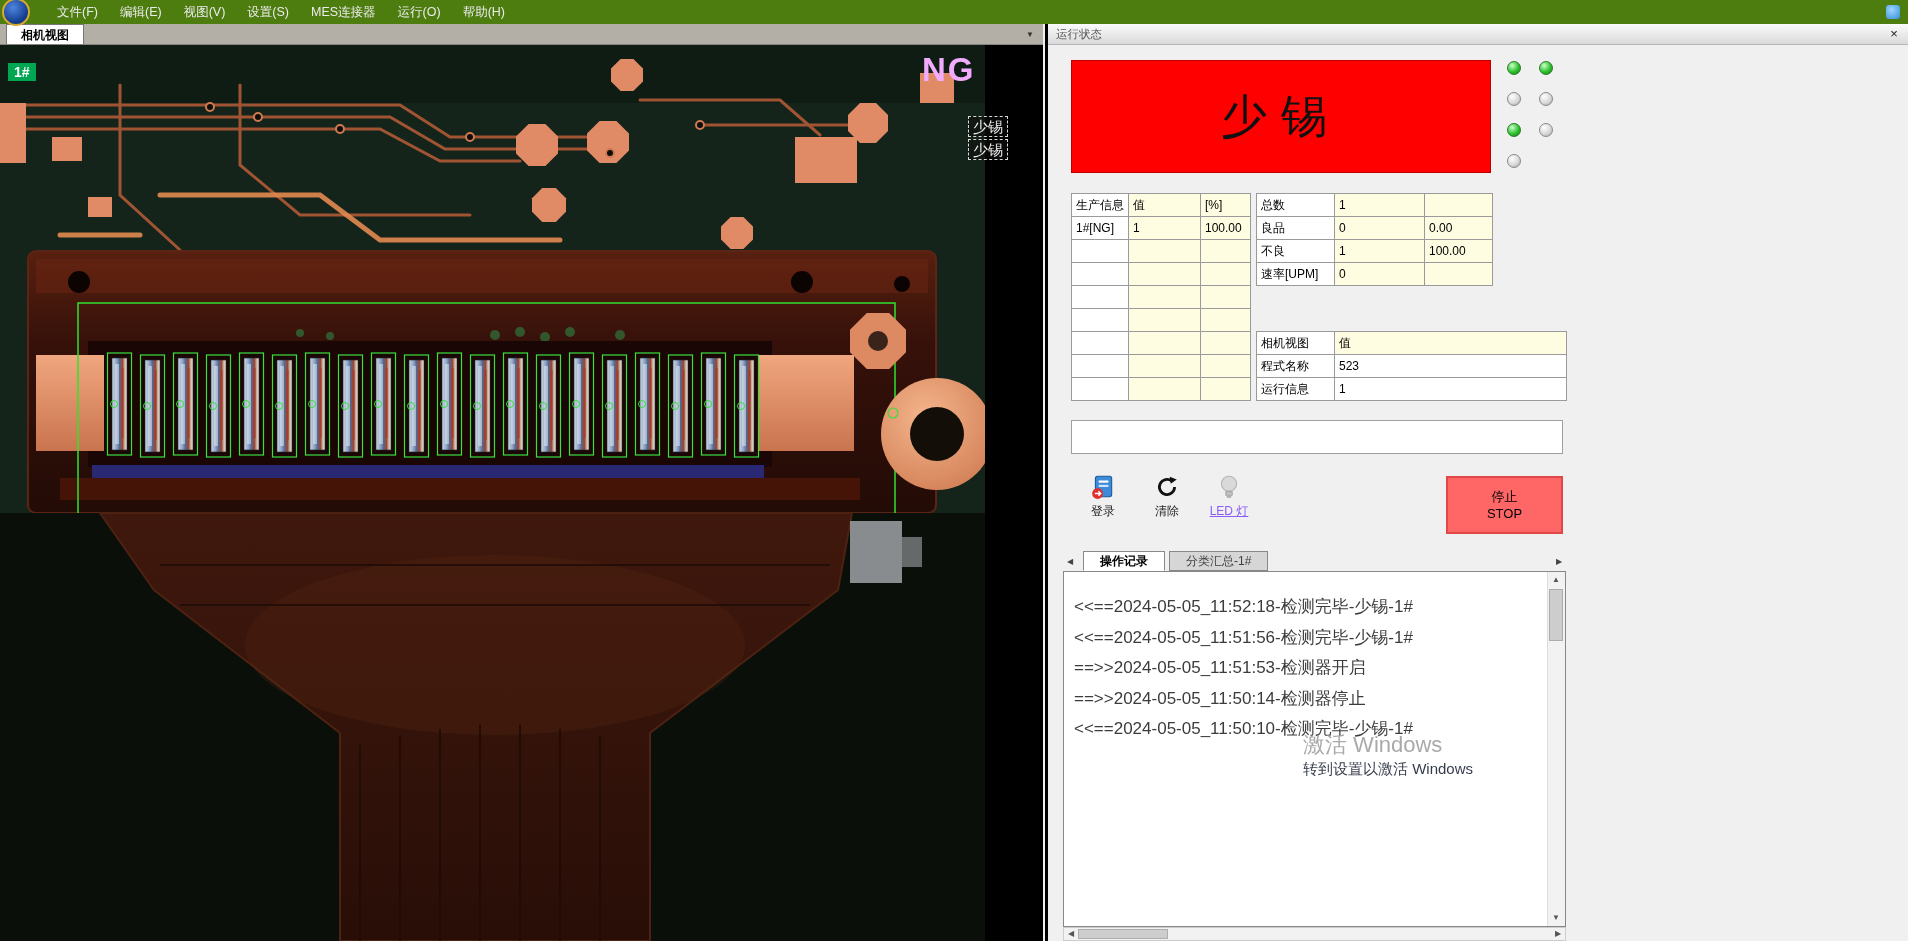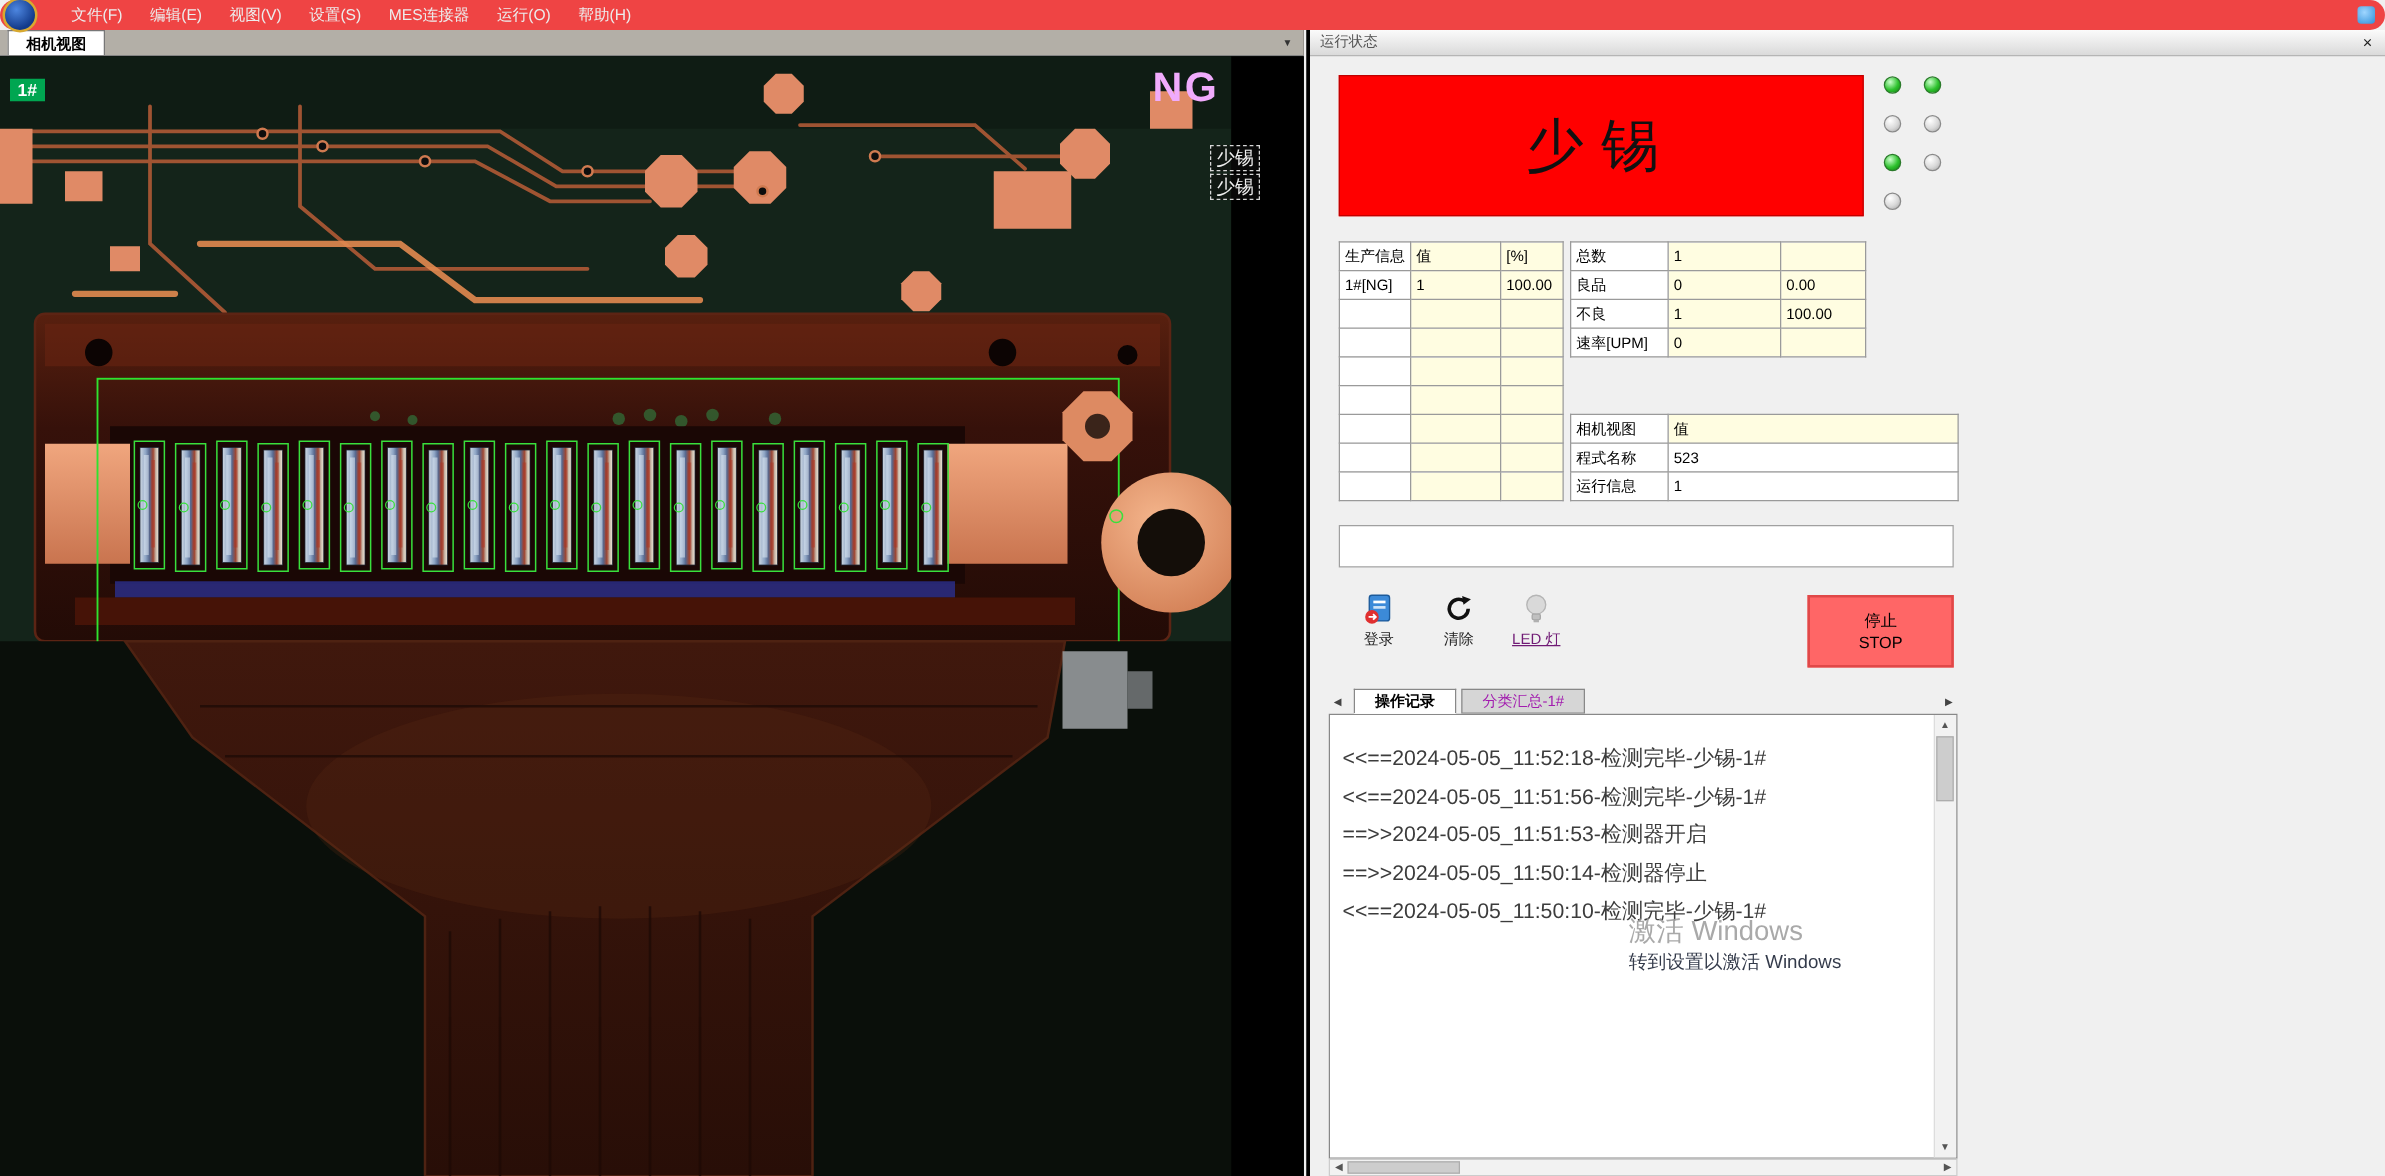--- a/index.html
+++ b/index.html
@@ -1,21 +1,21 @@
 <!DOCTYPE html>
 <html><head>
 <meta charset="utf-8">
 <style>
   html,body{margin:0;padding:0;background:#000;}
   .screen{position:relative;width:1908px;height:941px;overflow:hidden;background:#f0f0f0;
           font-family:"Liberation Sans","DejaVu Sans",sans-serif;-webkit-font-smoothing:antialiased;}
 
   
-  .menubar{position:absolute;left:0;top:0;width:1908px;height:24px;background:#ef4444;
-           display:flex;align-items:center;padding-left:46px;box-sizing:border-box;z-index:40;border-radius:12px;}
+  .menubar{position:absolute;left:0;top:0;width:1908px;height:24px;background:#4d7c0f;
+           display:flex;align-items:center;padding-left:46px;box-sizing:border-box;z-index:40;}
   .menu-item{color:#ececec;font-size:12.5px;padding:0 11px;height:24px;line-height:24px;cursor:default;}
   .app-logo{position:absolute;left:2px;top:-2px;width:28px;height:28px;border-radius:50%;
             background:radial-gradient(circle at 38% 32%,#4d86e0,#123a8a 70%);
             border:2px solid #d8a92f;box-sizing:border-box;z-index:41;}
   .tray-icon{position:absolute;right:8px;top:5px;width:14px;height:14px;border-radius:3px;
              background:radial-gradient(circle at 40% 35%,#9fd6ff,#2f8fd8);}
 
   
   .camera-pane{position:absolute;left:0;top:24px;width:1043px;height:917px;background:#000;}
   .tabstrip{position:absolute;left:0;top:0;width:1043px;height:21px;background:#b3afa7;
@@ -62,33 +62,33 @@
   .tbl-totals{position:absolute;left:208px;top:169px;}
   .tbl-run{position:absolute;left:208px;top:307px;}
 
   .msg-box{position:absolute;left:23px;top:396px;width:492px;height:34px;background:#fff;
            border:1px solid #a0a0a0;box-sizing:border-box;}
 
   .tool-btn{position:absolute;top:450px;width:58px;height:60px;text-align:center;font-size:12px;
             color:#222;cursor:default;}
   .tool-btn .ic{display:block;margin:0 auto 3px auto;}
   .tool-login{left:26px;} .tool-clear{left:90px;} .tool-led{left:152px;color:#9a9a9a;}
-  .tool-led .lbl{text-decoration:underline;color:#701a75;}
+  .tool-led .lbl{text-decoration:underline;color:#8b5cf6;}
   .stop-button{position:absolute;left:398px;top:452px;width:117px;height:58px;background:#ff6666;
                border:2px solid #e04848;box-sizing:border-box;display:flex;flex-direction:column;
                align-items:center;justify-content:center;font-size:13px;color:#000000;line-height:17px;}
 
   .logtabs{position:absolute;left:15px;top:527px;width:503px;height:20px;}
   .logtab-scroll{position:absolute;top:3px;width:14px;height:15px;font-size:8px;color:#444;
                  text-align:center;line-height:15px;}
   .lts-left{left:0;} .lts-right{right:0;}
   .logtab{position:absolute;top:0;height:20px;line-height:19px;font-size:12px;padding:0 16px;
           border:1px solid #888;box-sizing:border-box;}
   .logtab.active{left:20px;background:#fff;font-weight:bold;border-bottom-color:#fff;z-index:2;}
-  .logtab.inactive{left:106px;background:#d6d6d6;color:#a21caf;}
+  .logtab.inactive{left:106px;background:#d6d6d6;color:#404040;}
 
   .logbox{position:absolute;left:15px;top:547px;width:503px;height:356px;background:#fff;
           border:1px solid #888;box-sizing:border-box;overflow:hidden;}
   .log-lines{position:absolute;left:10px;top:20px;right:22px;font-size:17px;color:#3c3c3c;
              line-height:30.5px;white-space:nowrap;}
   .vscroll{position:absolute;right:0;top:0;bottom:0;width:17px;background:#f2f2f2;border-left:1px solid #ddd;}
   .sb-btn{position:absolute;left:0;width:16px;height:16px;font-size:8px;color:#555;text-align:center;
           line-height:16px;}
   .sb-up{top:0;} .sb-down{bottom:0;}
   .sb-thumb{position:absolute;left:1px;top:17px;width:14px;height:52px;background:#cdcdcd;

